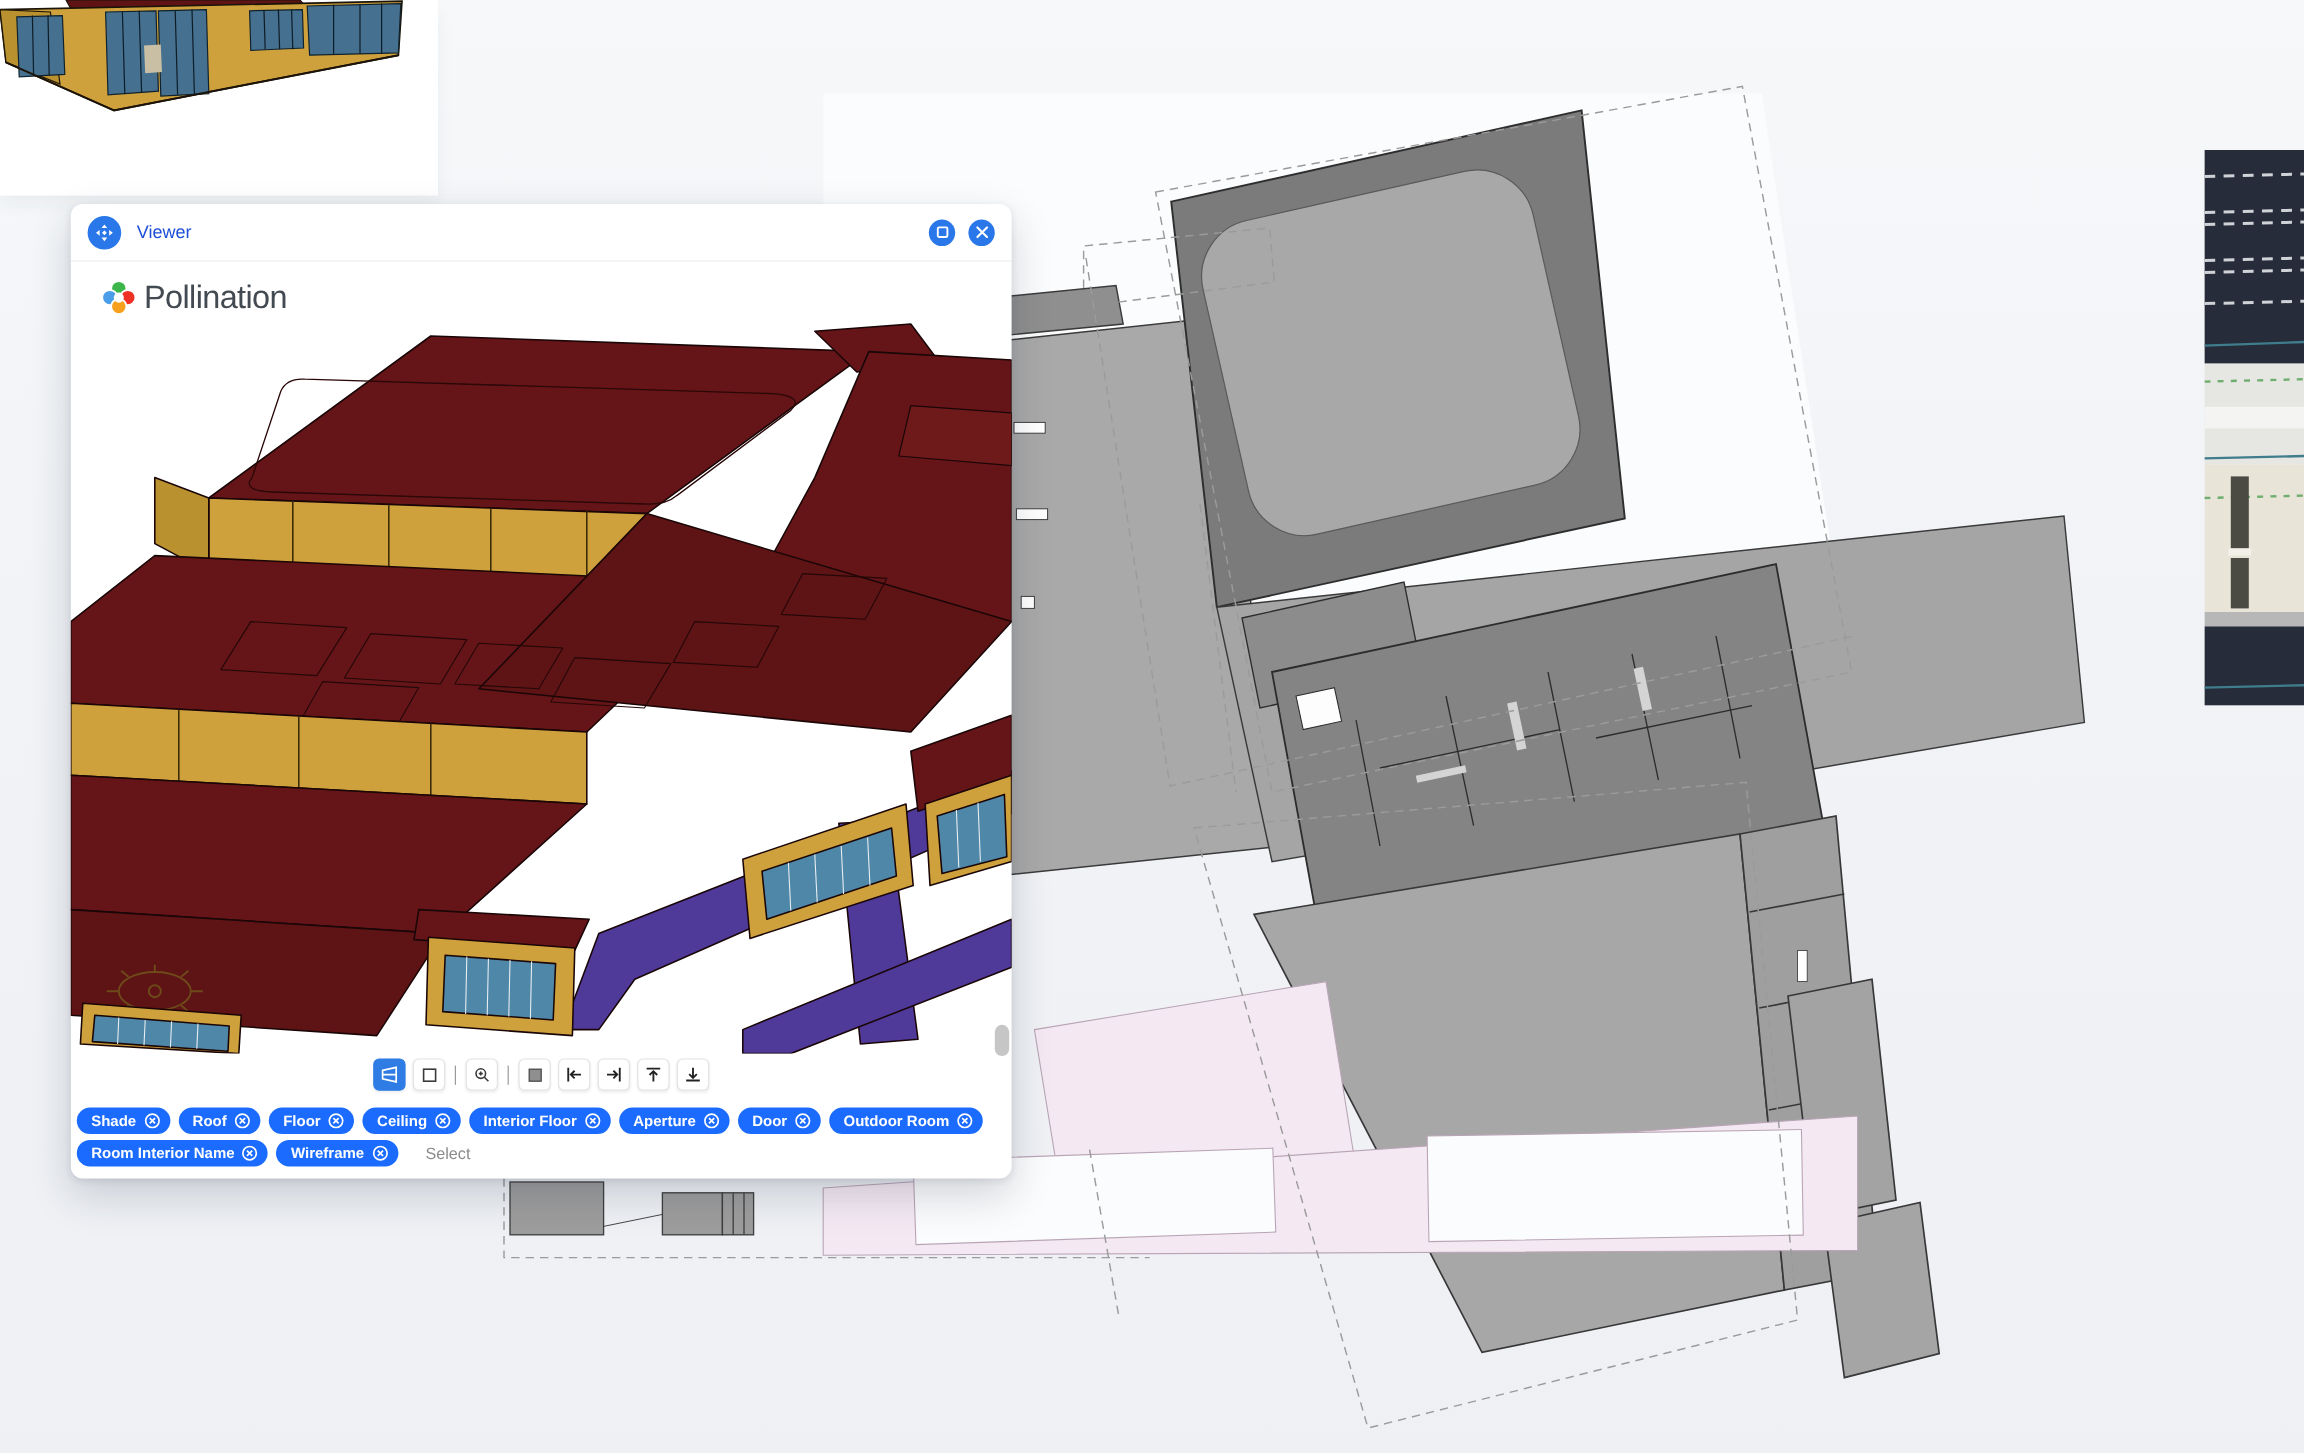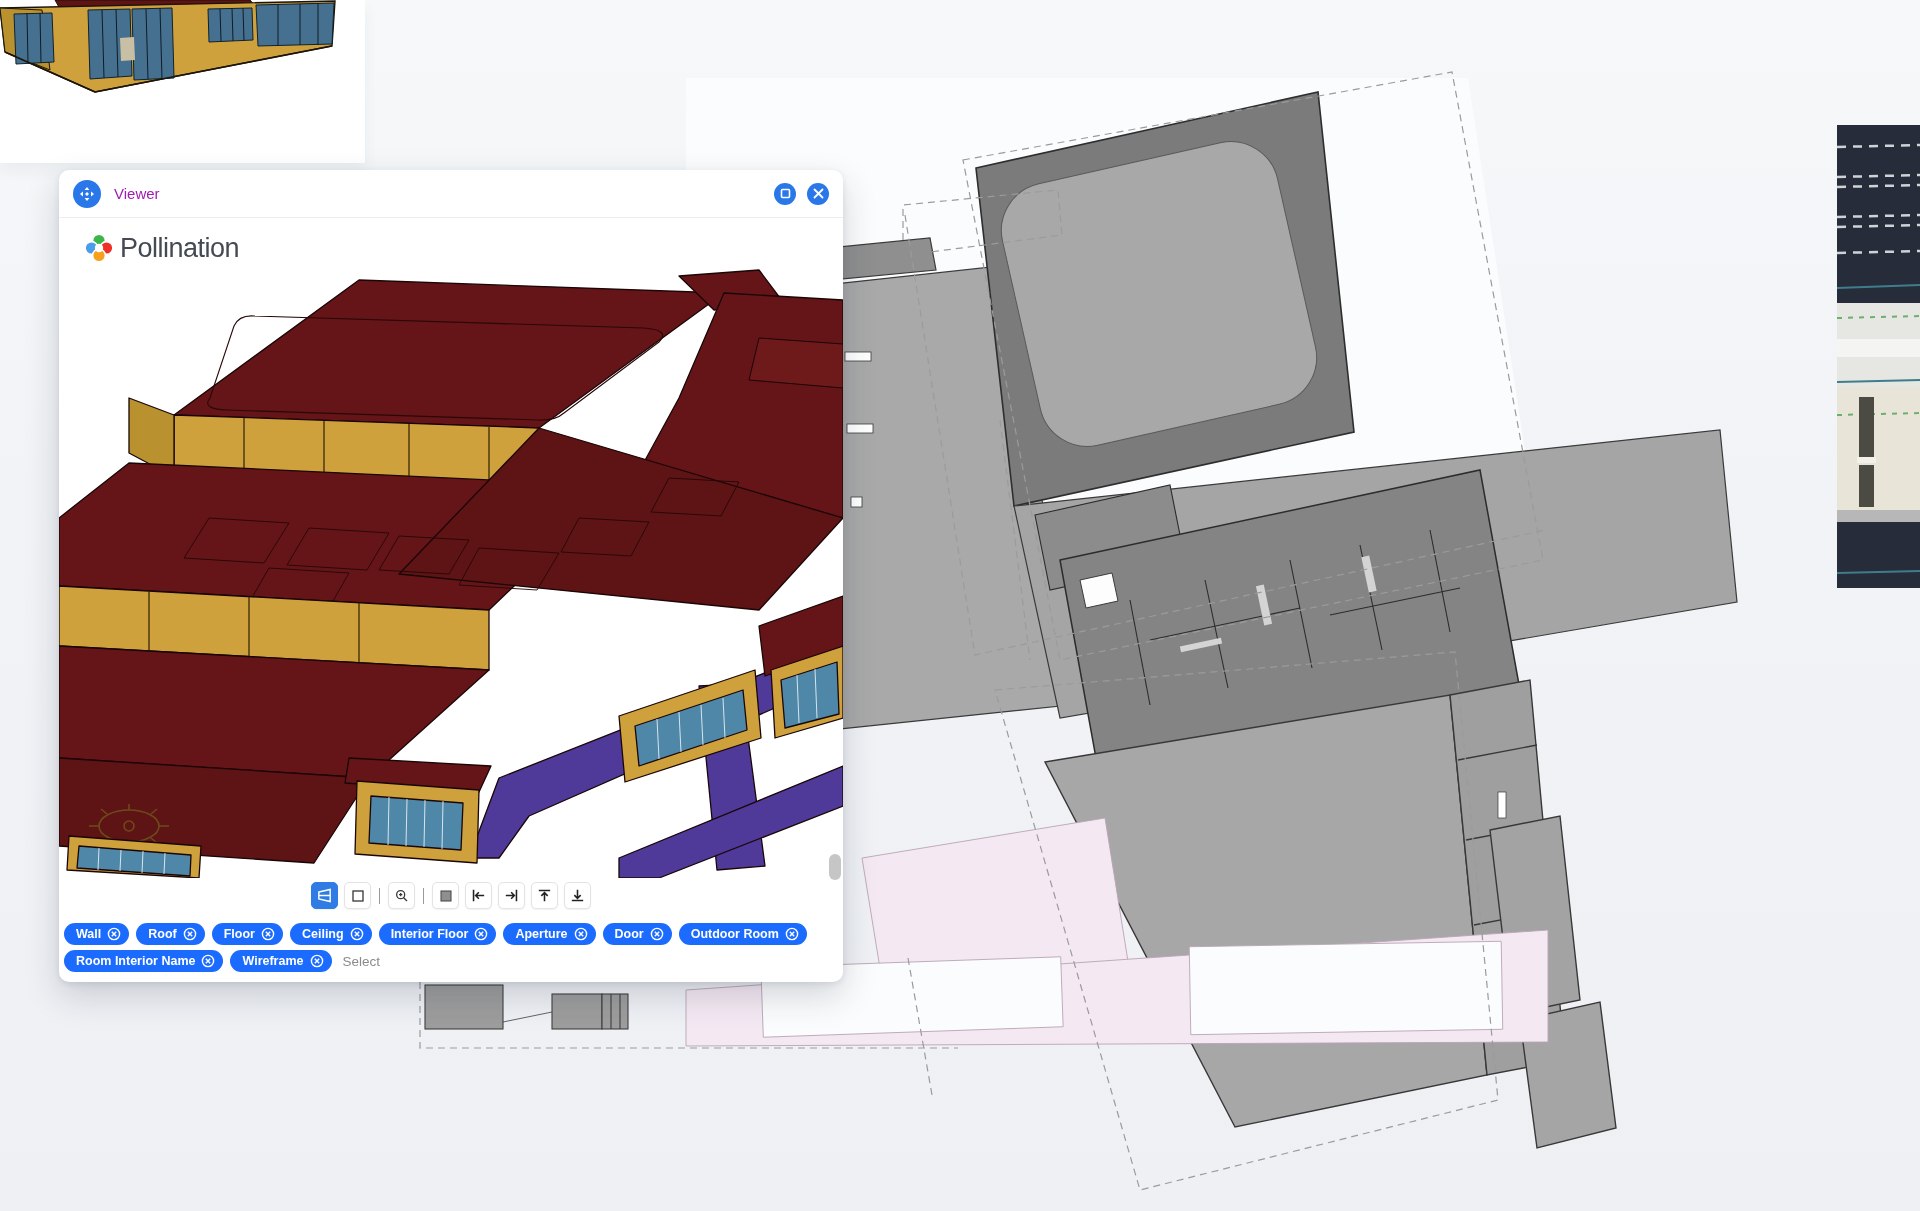--- a/index.html
+++ b/index.html
@@ -22,21 +22,21 @@
   .side-slice{left:1837px;top:125px;width:83px;height:463px;}
 
   
   .viewer{left:59px;top:170px;width:784px;height:812px;background:#fff;
     border-radius:10px;box-shadow:0 14px 34px rgba(30,40,60,.18),0 2px 6px rgba(30,40,60,.10);
     z-index:20;}
   .titlebar{position:absolute;left:0;top:0;right:0;height:48px;display:flex;align-items:center;
     padding:0 14px;border-bottom:1px solid #ededf0;box-sizing:border-box;}
   .drag-btn{width:28px;height:28px;border-radius:50%;background:#2a77ea;display:flex;
     align-items:center;justify-content:center;flex:0 0 auto;}
-  .win-title{margin-left:13px;font-size:15px;color:#a21caf;}
+  .win-title{margin-left:13px;font-size:15px;color:#1d4ed8;}
   .tb-spacer{flex:1;}
   .circle-btn{width:22px;height:22px;border-radius:50%;background:#2a77ea;display:flex;
     align-items:center;justify-content:center;margin-left:11px;cursor:pointer;}
 
   .logo{position:absolute;left:22px;top:60px;display:flex;align-items:center;z-index:5;}
   .logo-text{font-size:27px;font-weight:normal;color:#434a52;letter-spacing:-.5px;margin-left:3px;}
 
   .canvas3d{position:absolute;left:0;top:48px;width:784px;height:660px;overflow:hidden;}
 
   .toolbar{position:absolute;left:50%;top:712px;transform:translateX(-50%);
@@ -45,21 +45,21 @@
     box-shadow:0 1px 2px rgba(0,0,0,.06);display:flex;align-items:center;justify-content:center;
     cursor:pointer;box-sizing:border-box;}
   .tool-btn.active{background:#2e7ce4;border-color:#2e7ce4;}
   .tdiv{width:1px;height:16px;background:#9a9a9a;margin:0 2px;}
 
   .chips{position:absolute;left:5px;top:748px;width:774px;z-index:6;}
   .chip-row{display:flex;gap:7px;align-items:center;margin-top:5px;flex-wrap:nowrap;}
   .chip{display:inline-flex;align-items:center;gap:6px;background:#1b6cfe;color:#fff;
     font-size:12.5px;font-weight:bold;border-radius:12px;padding:4px 8px 4px 12px;
     white-space:nowrap;cursor:pointer;}
-  .select-label{font-size:13.5px;color:#8b8b8b;margin-left:4px;}
+  .select-label{font-size:13.5px;color:#8b8b8b;margin-left:16px;}
 
   .scroll-thumb{position:absolute;right:2px;top:684px;width:12px;height:26px;border-radius:6px;
     background:#c6c6c6;cursor:pointer;}
 </style>
 </head>
 <body>
 
 <svg class="abs plan-layer" width="1920" height="1211" viewBox="0 0 1920 1211">
 
   <polygon points="686,78 1468,78 1552,628 686,628" fill="#fbfcfd"></polygon>
@@ -372,21 +372,21 @@
       <svg width="17" height="17" viewBox="0 0 24 24">
         <path d="M4 19 L20 19 M12 4 L12 16 M7.5 11.5 L12 16 L16.5 11.5" fill="none" stroke="#222" stroke-width="2.2"></path>
       </svg>
     </div>
   </div>
 
   <div class="chips">
     <div class="chip-row">
 
         <span class="chip">
-          <span>Wall</span>
+          <span>Shade</span>
           <svg width="14" height="14" viewBox="0 0 14 14">
             <circle cx="7" cy="7" r="5.6" fill="none" stroke="#ffffff" stroke-width="1.4"></circle>
             <path d="M4.8 4.8 L9.2 9.2 M9.2 4.8 L4.8 9.2" stroke="#ffffff" stroke-width="1.4"></path>
           </svg>
         </span>
 
         <span class="chip">
           <span>Roof</span>
           <svg width="14" height="14" viewBox="0 0 14 14">
             <circle cx="7" cy="7" r="5.6" fill="none" stroke="#ffffff" stroke-width="1.4"></circle>

